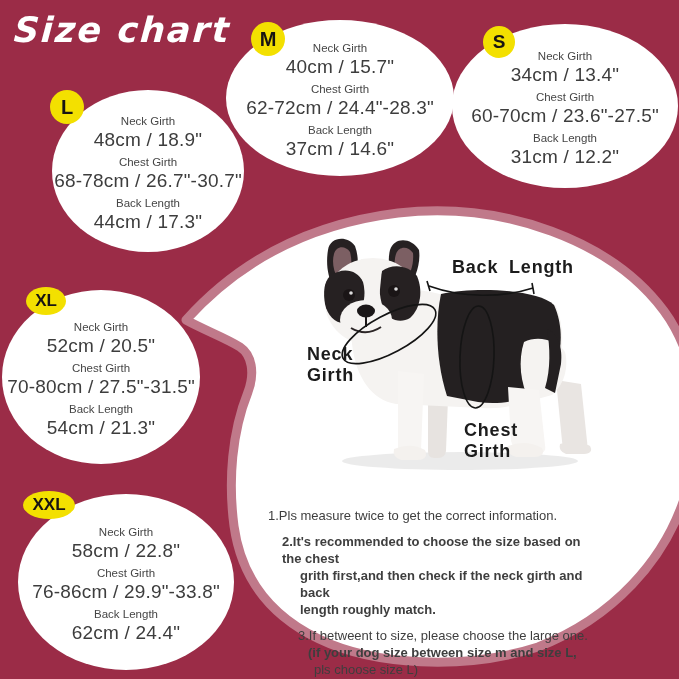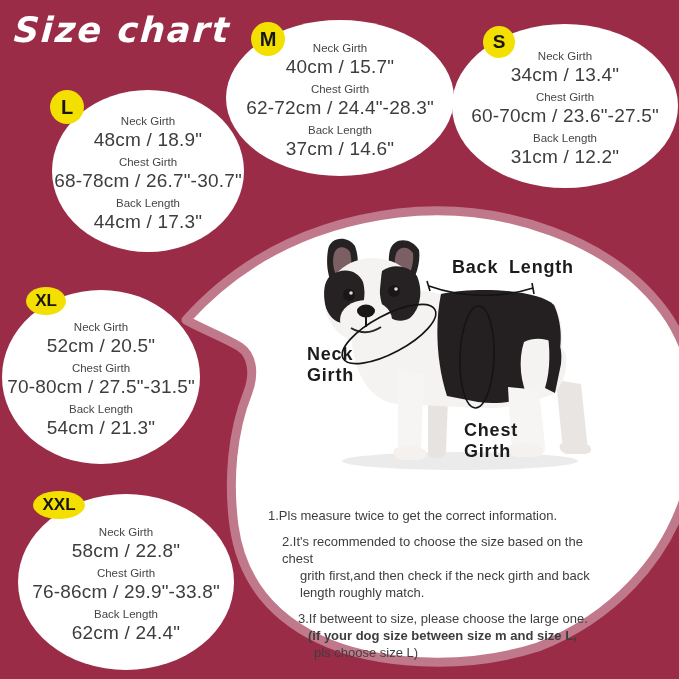--- a/index.html
+++ b/index.html
@@ -29,36 +29,36 @@
   .row-value{ font-size:19px; color:#3d3d3d; white-space:nowrap; margin-top:2px; letter-spacing:0.2px;}
   .badge{
     position:absolute; background:#f3e000; color:#181512;
     display:flex; align-items:center; justify-content:center;
     font-weight:bold; border-radius:50%; z-index:3;
   }
   .badge-l  { left:50px;  top:90px;  width:34px; height:34px; font-size:20px; }
   .badge-m  { left:251px; top:22px;  width:34px; height:34px; font-size:20px; }
   .badge-s  { left:483px; top:26px;  width:32px; height:32px; font-size:19px; }
   .badge-xl { left:26px;  top:287px; width:40px; height:28px; font-size:17px; }
-  .badge-xxl{ left:33px;  top:491px; width:52px; height:28px; font-size:17px; }
+  .badge-xxl{ left:23px;  top:491px; width:52px; height:28px; font-size:17px; }
   .diagram-label{
     position:absolute; z-index:4; color:#1c1c1c;
     font-weight:bold; font-size:18px; line-height:21px; letter-spacing:0.8px;
   }
   .back-length-label{ left:452px; top:257px; word-spacing:5px; }
   .neck-girth-label { left:307px; top:344px; }
   .chest-girth-label{ left:436px; top:420px;margin-left:28px; }
   .notice{
     position:absolute; left:258px; top:481px; width:340px; z-index:4;
     color:#3e3e3e; font-size:13px; line-height:17px;
   }
   .notice-heading{ font-weight:bold; font-size:15px; color:#ffffff; letter-spacing:0.4px; }
   .notice-item{ margin-top:9px; }
   .ni-1{ margin-left:10px; }
-  .ni-2{ margin-left:24px; }
+  .ni-2{ margin-left:24px;font-weight:bold; }
   .ni-2 .wrap{ margin-left:18px; }
   .ni-3{ margin-left:40px; }
   .ni-3 .wrap1{ margin-left:10px;font-weight:bold; }
   .ni-3 .wrap2{ margin-left:16px; }
 </style>
 </head>
 <body>
 
 <div id="stage">
 

